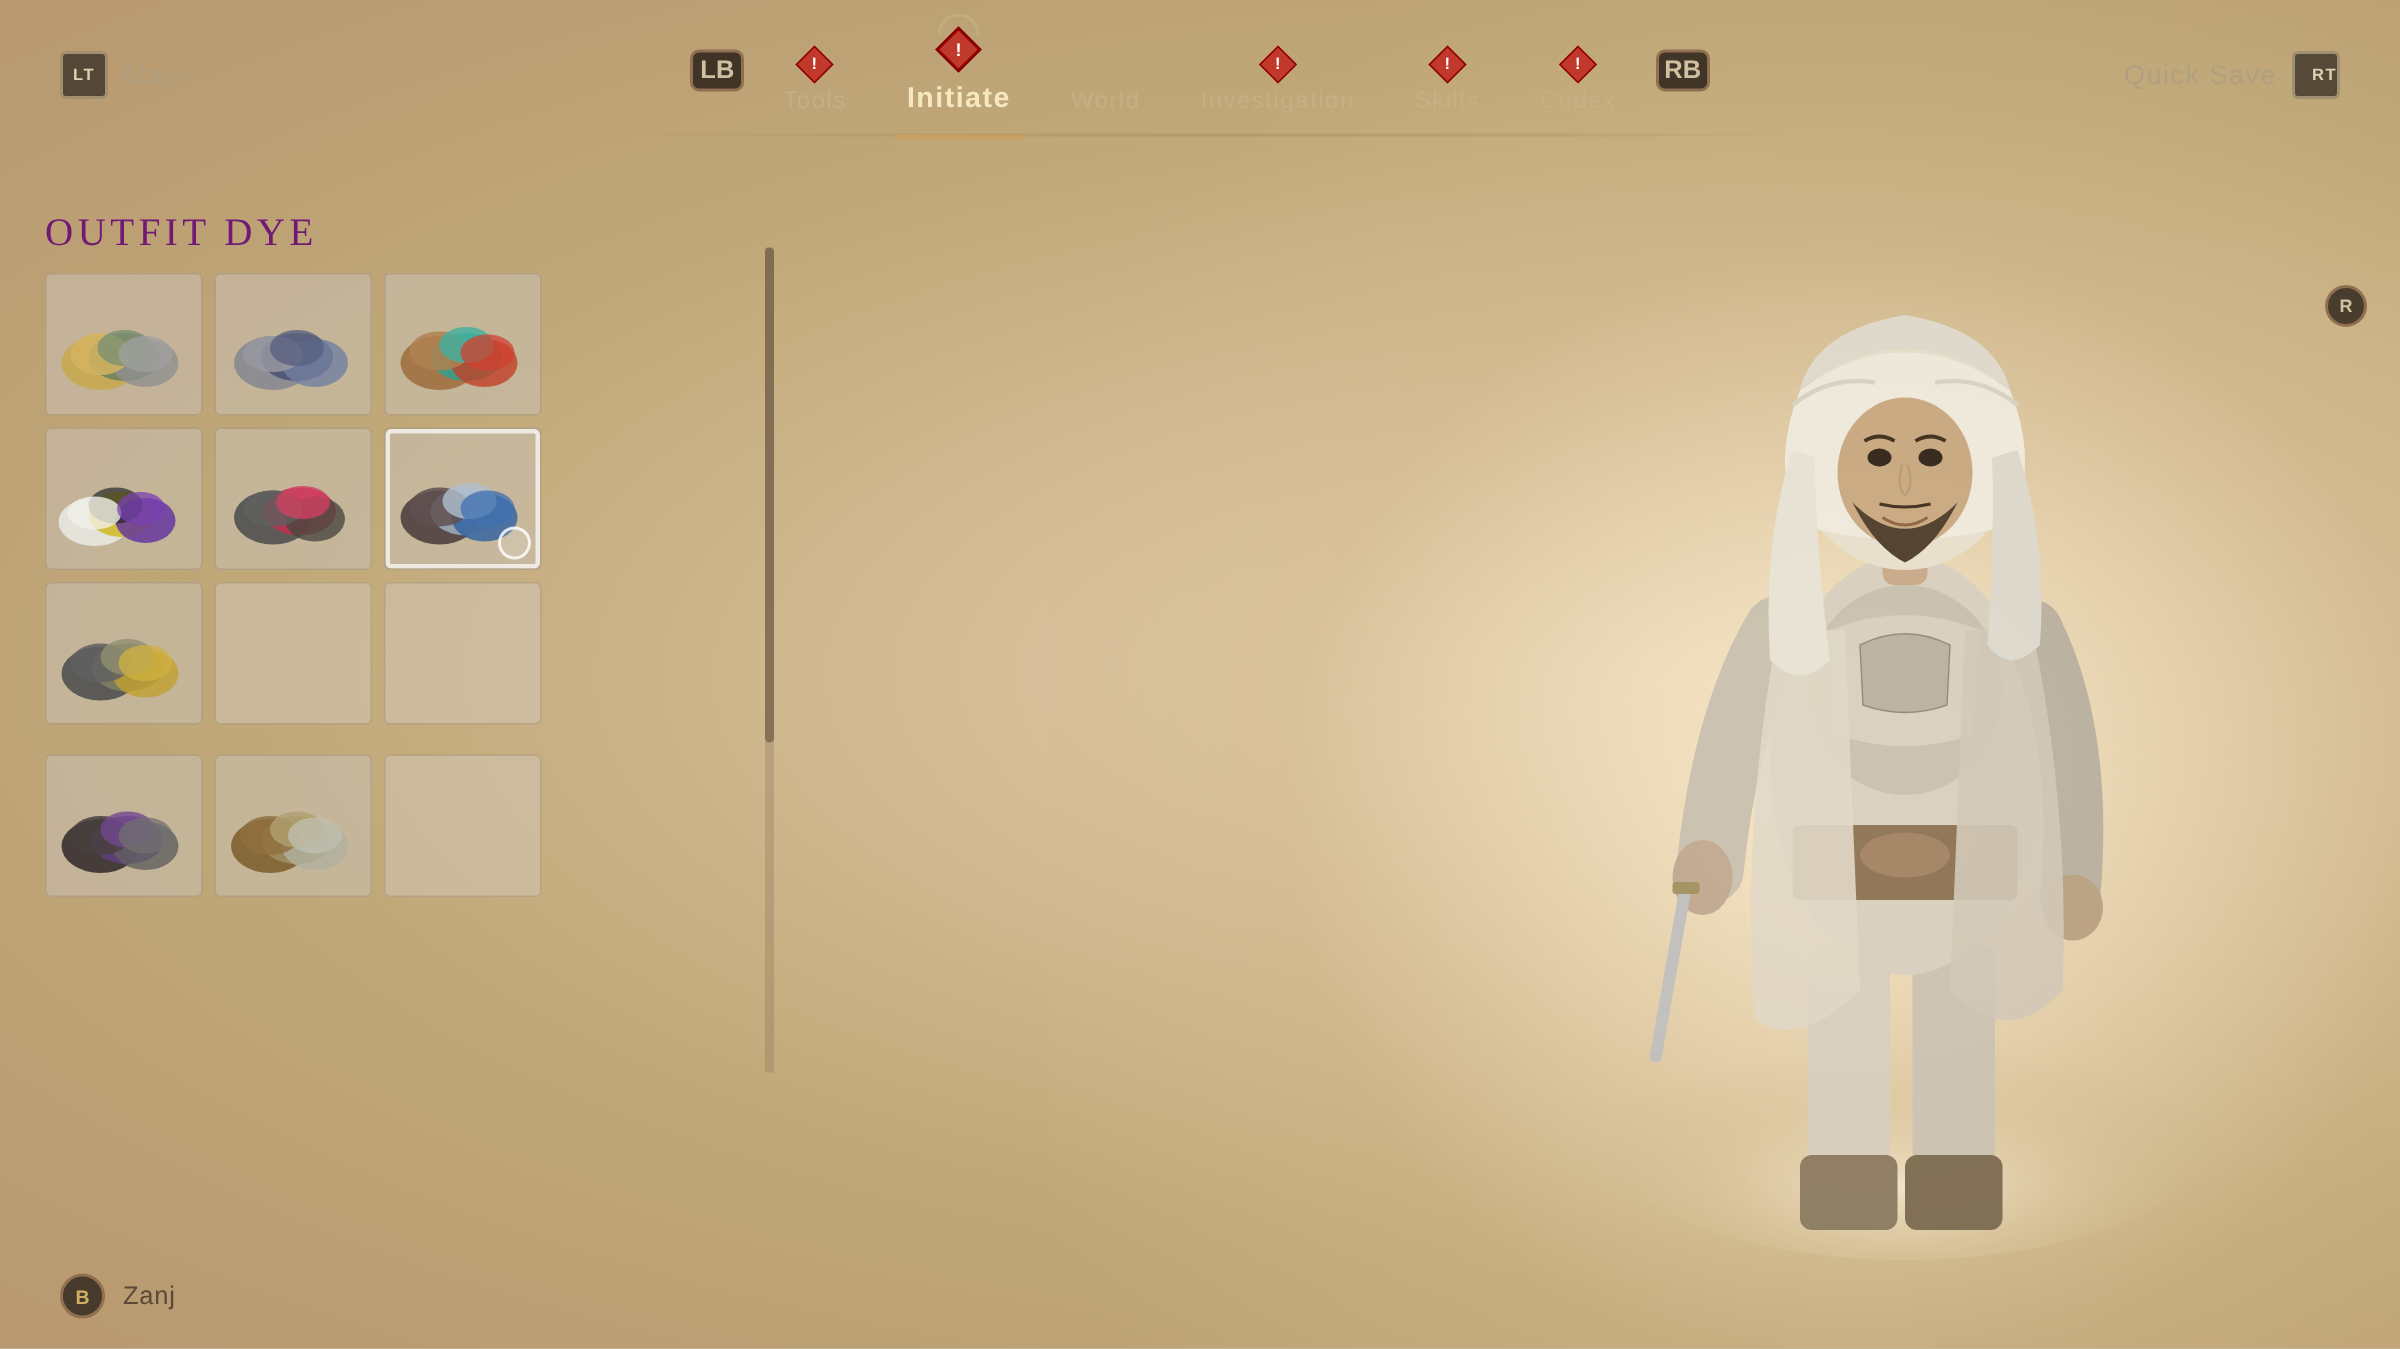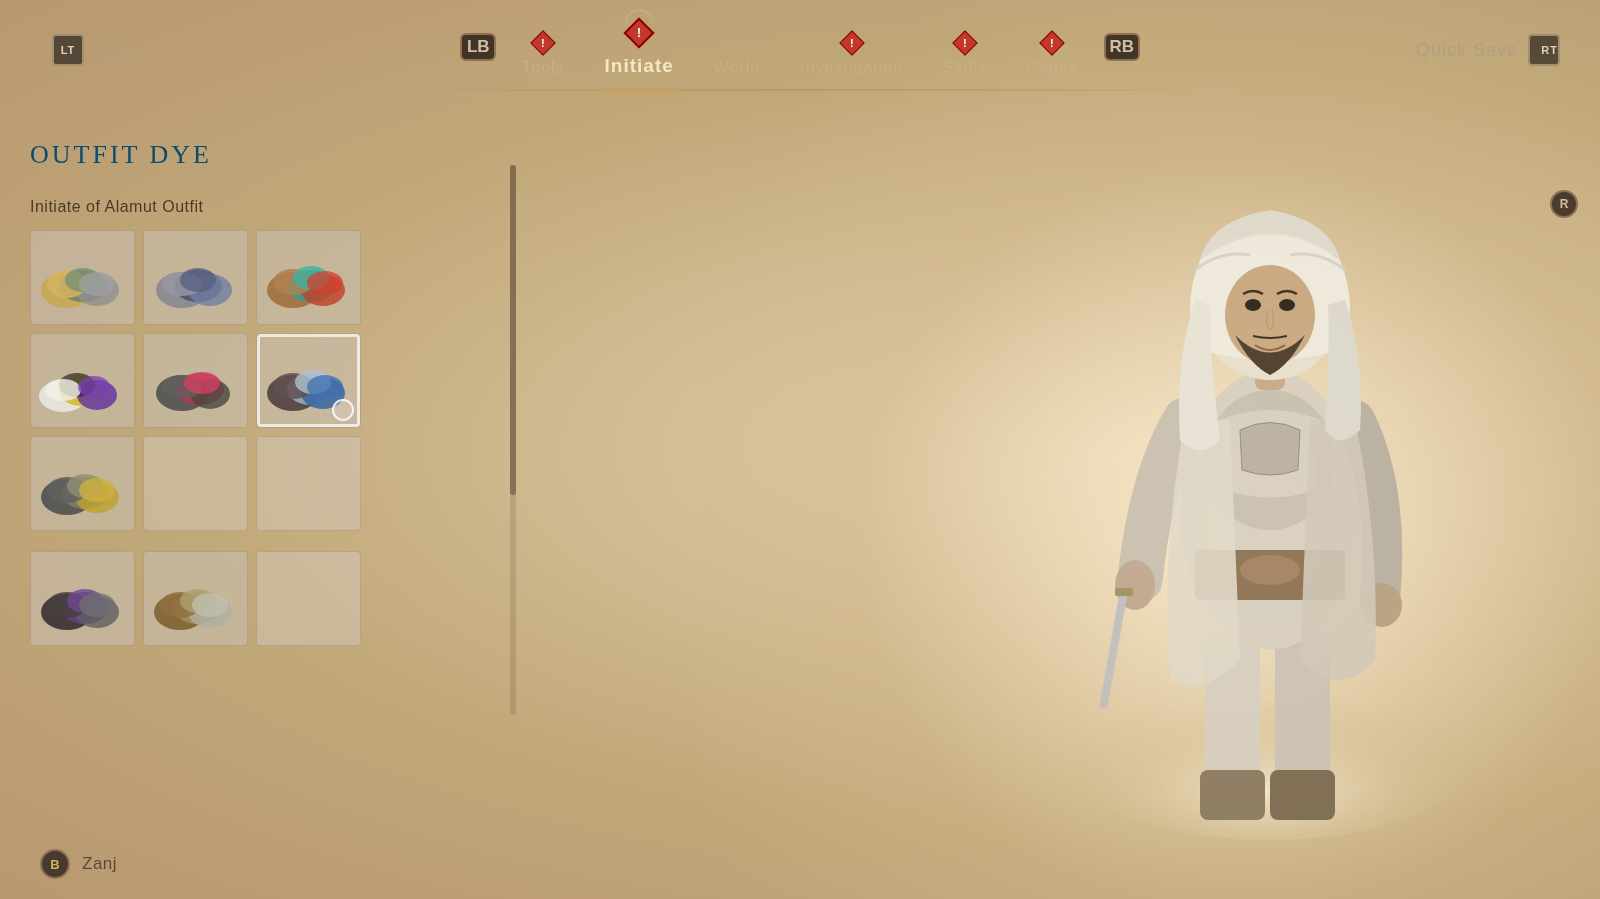--- a/index.html
+++ b/index.html
@@ -50,21 +50,20 @@
       left: 40px;
       top: 50%;
       transform: translateY(-50%);
       display: flex;
       align-items: center;
       gap: 10px;
       color: #e8d5b0;
       font-size: 18px;
       font-family: 'Arial', sans-serif;
       letter-spacing: 1px;
-      margin-left: 12px;
     }
 
     .nav-btn-lt {
       width: 32px;
       height: 32px;
       border-radius: 4px;
       background: rgba(60,50,40,0.8);
       border: 2px solid #a09070;
       display: flex;
       align-items: center;
@@ -184,23 +183,23 @@
       width: 580px;
       bottom: 80px;
       z-index: 5;
       padding: 20px 30px;
     }
 
     .section-title {
       font-family: 'Georgia', serif;
       font-size: 26px;
       letter-spacing: 3px;
-      color: #0c4a6e;
+      color: #701a75;
       text-transform: uppercase;
-      margin-bottom: 28px;
+      margin-bottom: 12px;
       font-weight: normal;
     }
 
     .outfit-section {
       margin-bottom: 20px;
     }
 
     .outfit-name {
       font-family: 'Arial', sans-serif;
       font-size: 16px;
@@ -495,21 +494,20 @@
 </div>
 
 <div class="r-btn-indicator">
   <div class="r-circle">R</div>
 </div>
 
 <div class="content-area">
   <h1 class="section-title">OUTFIT DYE</h1>
 
   <div class="outfit-section">
-    <div class="outfit-name">Initiate of Alamut Outfit</div>
     <div class="dye-grid">
 
       <div class="dye-cell">
         <svg width="88" height="80" viewBox="0 0 88 80">
           <ellipse cx="28" cy="52" rx="26" ry="18" fill="#c8a850" opacity="0.9"></ellipse>
           <ellipse cx="44" cy="48" rx="24" ry="16" fill="#6b8060" opacity="0.85"></ellipse>
           <ellipse cx="58" cy="52" rx="22" ry="16" fill="#909090" opacity="0.8"></ellipse>
           <ellipse cx="28" cy="46" rx="20" ry="14" fill="#d4b460" opacity="0.85"></ellipse>
           <ellipse cx="44" cy="42" rx="18" ry="12" fill="#7a9070" opacity="0.8"></ellipse>
           <ellipse cx="58" cy="46" rx="18" ry="12" fill="#a0a0a0" opacity="0.75"></ellipse>

